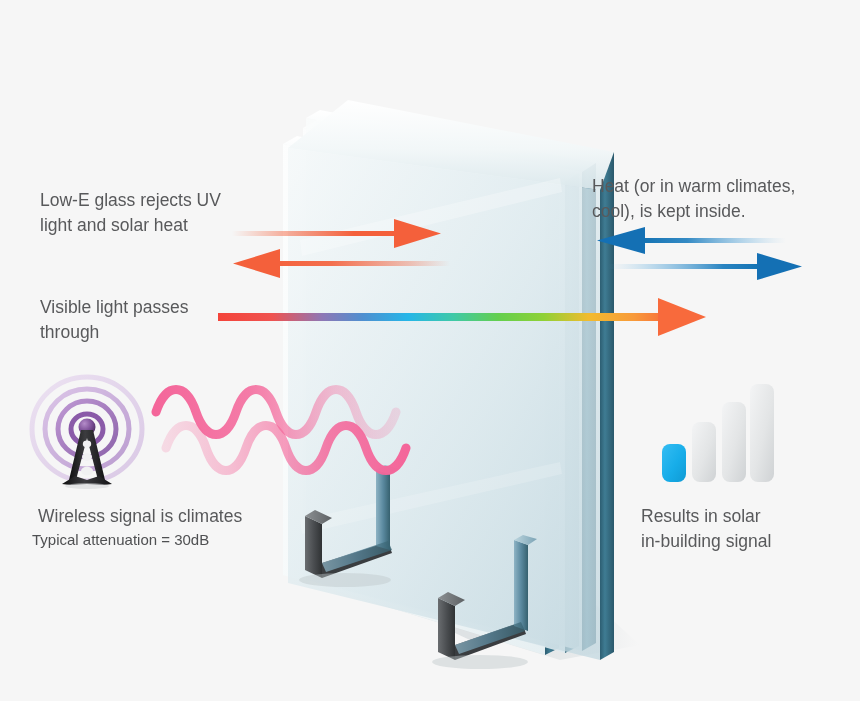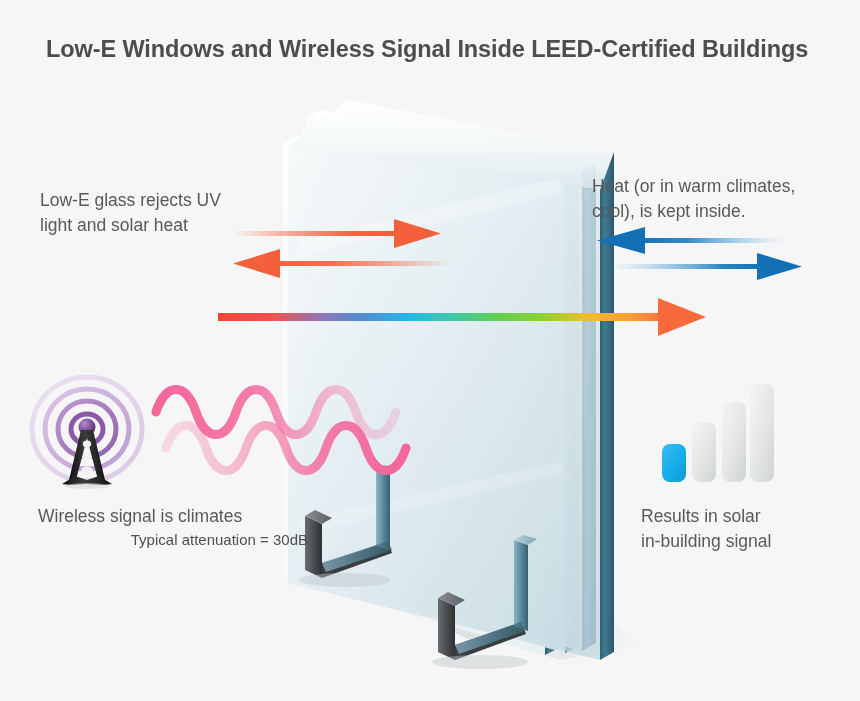--- a/index.html
+++ b/index.html
@@ -42,21 +42,21 @@
   .annot.sub {
     font-size: 15px;
     line-height: 21px;
     color: #4f5052;
   }
 
   #txt-uv      { left: 40px;  top: 188px; width: 250px; }
   #txt-visible { left: 40px;  top: 295px; width: 230px; }
   #txt-heat    { left: 592px; top: 174px; width: 230px; }
   #txt-wifi    { left: 38px;  top: 504px; width: 270px; }
-  #txt-wifi-sub{ left: 38px;  top: 529px; width: 270px; text-align: right; }
+  #txt-wifi-sub{ left: 32px;  top: 529px; width: 270px; }
   #txt-result  { left: 641px; top: 504px; width: 220px; }
 
   
   #glass-assembly {
     position: absolute;
     left: 0; top: 0;
     width: 860px; height: 701px;
     pointer-events: none;
   }
 
@@ -67,21 +67,20 @@
   #tower { position: absolute; left: 26px; top: 372px; width: 122px; height: 118px; }
 
   
   #bars { position: absolute; left: 658px; top: 382px; width: 120px; height: 102px; }
 </style>
 </head>
 <body>
 
 <div id="canvas">
 
-  <div id="title">Low-E  Windows and Wireless Signal Inside LEED-Certified Buildings</div>
 
   <svg class="layer" id="glass-assembly" viewBox="0 0 860 701" xmlns="http://www.w3.org/2000/svg">
     <defs>
 
       <linearGradient id="gFace" x1="0" y1="0" x2="1" y2="1">
         <stop offset="0%" stop-color="#f4f8f9"></stop>
         <stop offset="45%" stop-color="#dfebef"></stop>
         <stop offset="100%" stop-color="#c3d8e0"></stop>
       </linearGradient>
       <linearGradient id="gFace2" x1="0" y1="0" x2="1" y2="1">
@@ -349,20 +348,22 @@
     </defs>
     <rect x="4" y="62" width="24" height="38" rx="8" fill="url(#gBarOn)"></rect>
     <rect x="34" y="40" width="24" height="60" rx="8" fill="url(#gBarOff)"></rect>
     <rect x="64" y="20" width="24" height="80" rx="8" fill="url(#gBarOff)"></rect>
     <rect x="92" y="2" width="24" height="98" rx="8" fill="url(#gBarOff)"></rect>
   </svg>
 
   <div class="annot" id="txt-uv">Low-E glass rejects UV
 light and solar heat</div>
 
+  <div class="annot" id="txt-visible">Visible light passes
+through</div>
 
   <div class="annot" id="txt-heat">Heat (or in warm climates,
 cool), is kept inside.</div>
 
   <div class="annot" id="txt-wifi">Wireless signal is climates</div>
 
   <div class="annot sub" id="txt-wifi-sub">Typical attenuation = 30dB</div>
 
   <div class="annot" id="txt-result">Results in solar
 in-building signal</div>

